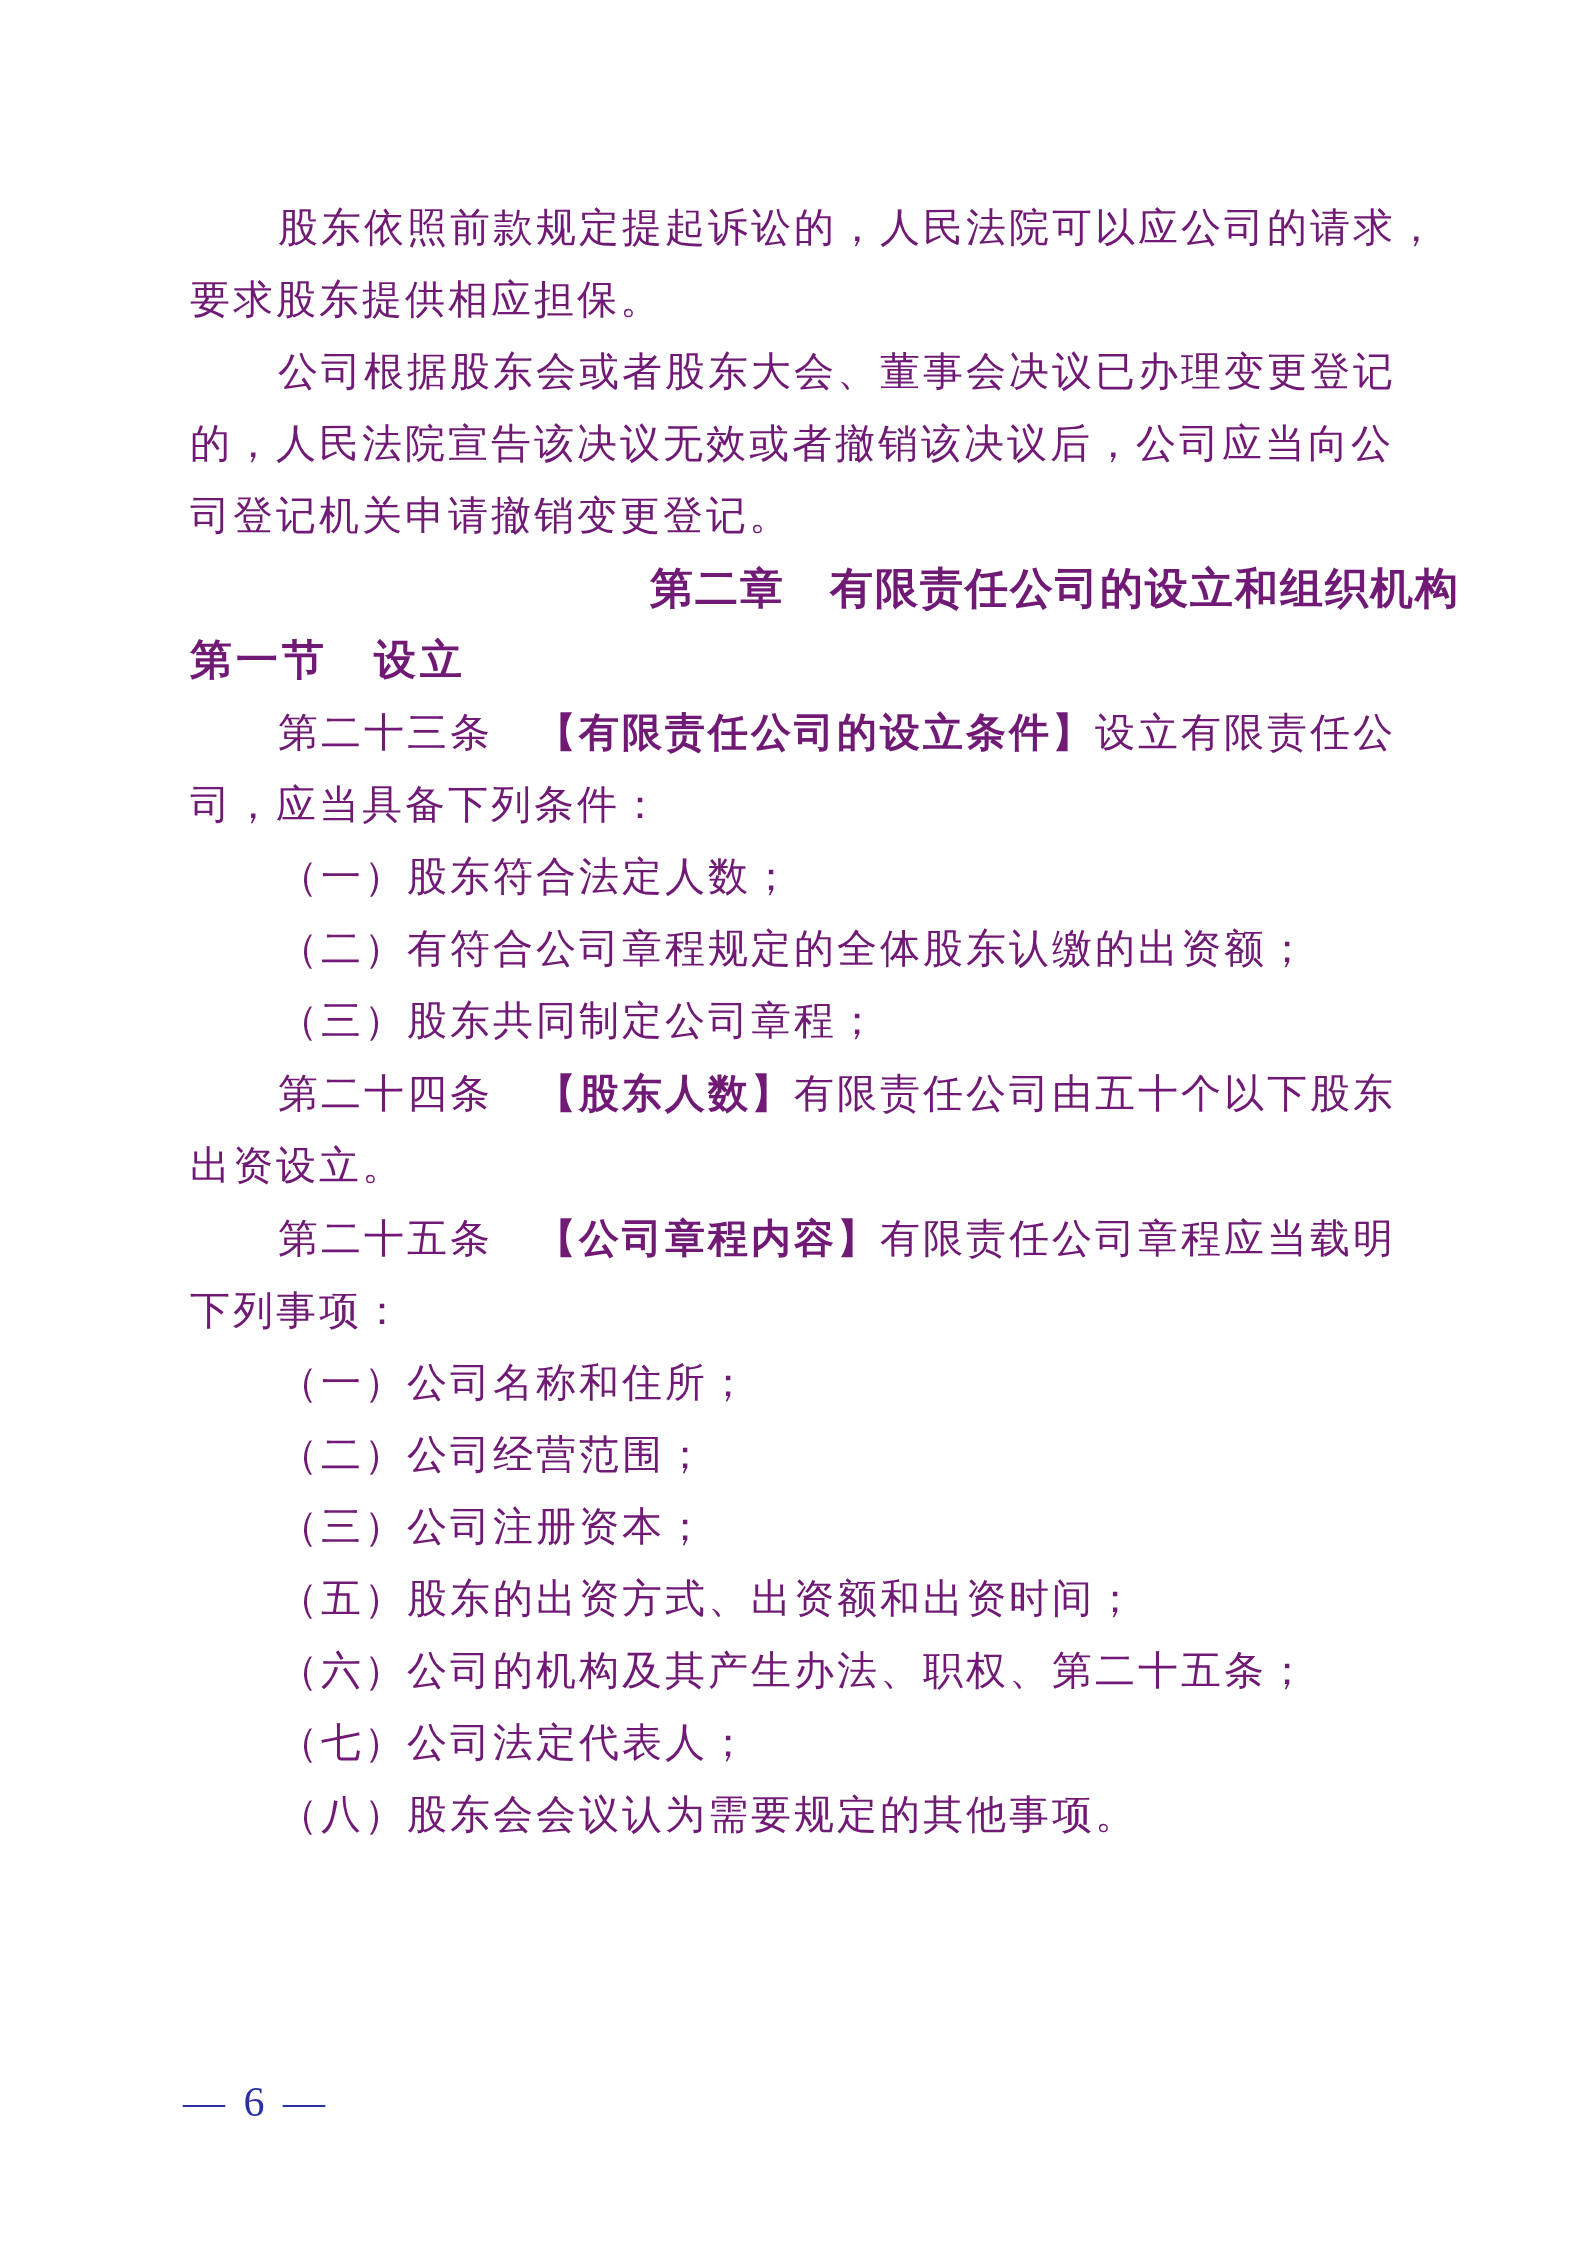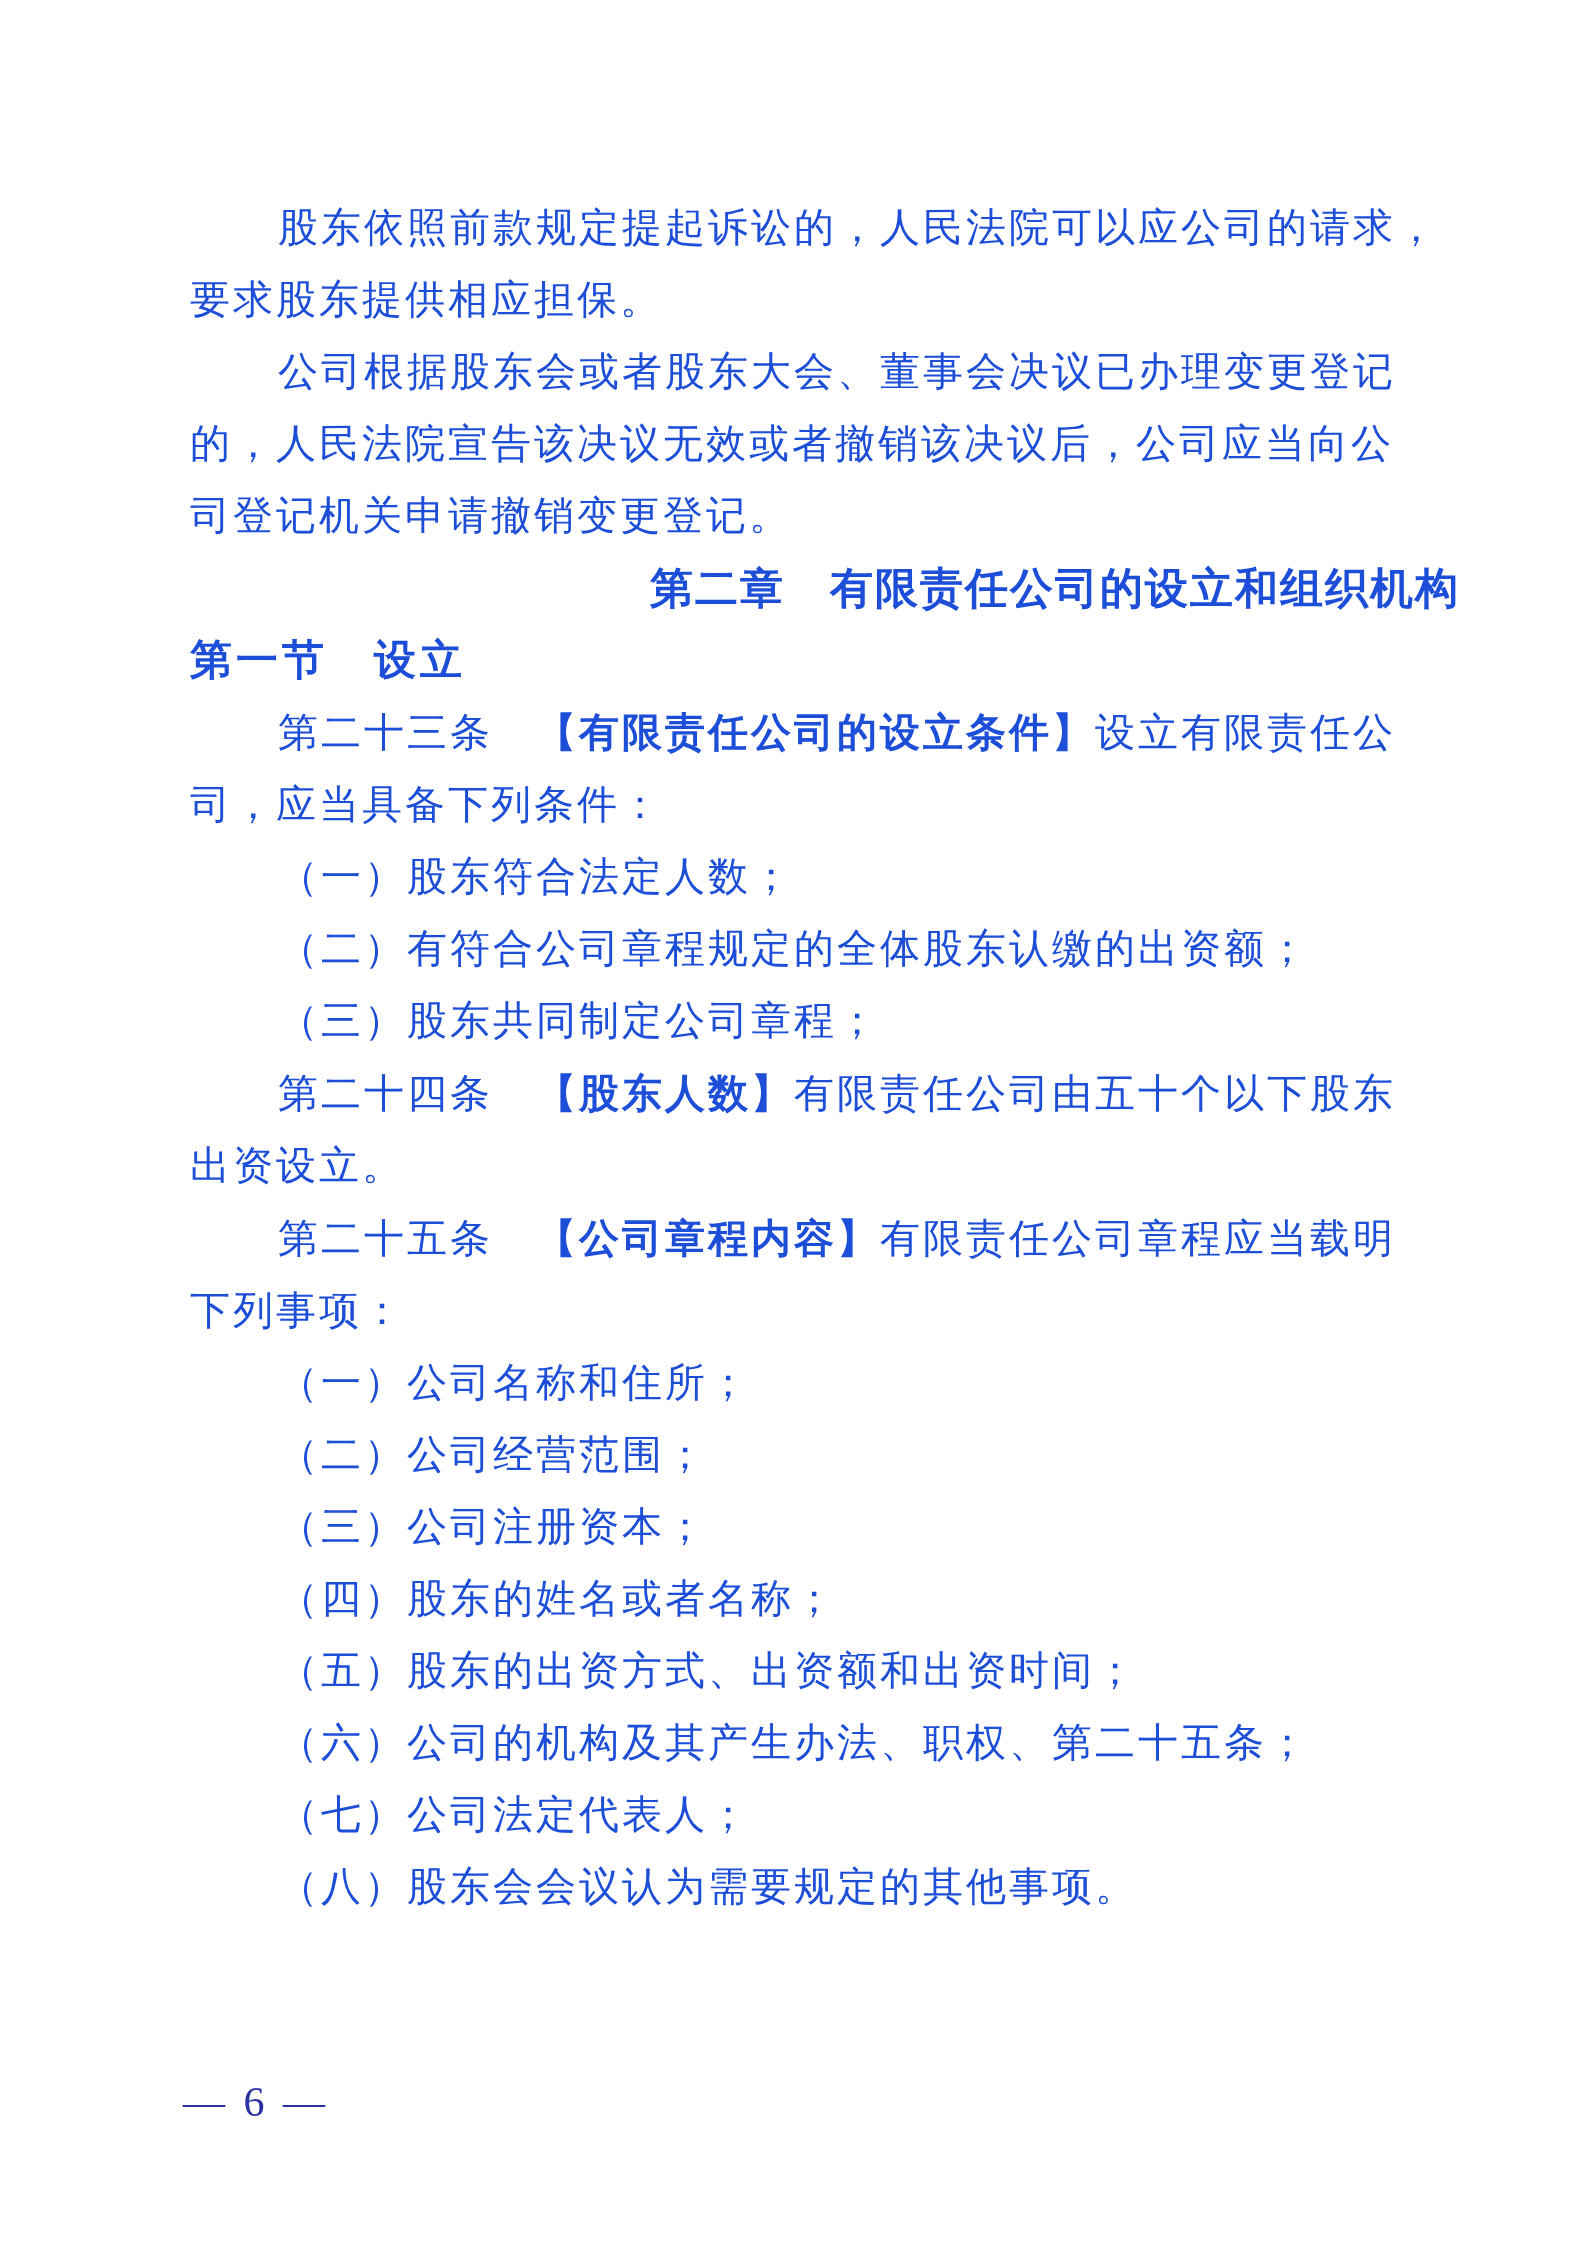--- a/index.html
+++ b/index.html
@@ -22,21 +22,21 @@
     width: 1270px;
   }
   .content p {
     margin: 0;
     font-size: 40px;
     line-height: 72px;
     letter-spacing: 3px;
     text-indent: 88px;
     white-space: pre-line;
     text-align: left;
-    color: #1d4ed8;
+    color: #701a75;
   }
   
   .content p.h1 {
     text-indent: 0;
     text-align: right;
     font-family: "Liberation Sans", "DejaVu Sans", sans-serif;
     font-weight: 700;
     font-size: 43px;
     letter-spacing: 2px;
   }
@@ -81,21 +81,20 @@
       <p class="p"><span>（一）股东符合法定人数；</span></p>
       <p class="p"><span>（二）有符合公司章程规定的全体股东认缴的出资额；</span></p>
       <p class="p"><span>（三）股东共同制定公司章程；</span></p>
       <p class="p"><span>第二十四条　</span><span class="bd">【股东人数】</span><span>有限责任公司由五十个以下股东
 出资设立。</span></p>
       <p class="p"><span>第二十五条　</span><span class="bd">【公司章程内容】</span><span>有限责任公司章程应当载明
 下列事项：</span></p>
       <p class="p"><span>（一）公司名称和住所；</span></p>
       <p class="p"><span>（二）公司经营范围；</span></p>
       <p class="p"><span>（三）公司注册资本；</span></p>
-      <p class="p"><span>（四）股东的姓名或者名称；</span></p>
       <p class="p"><span>（五）股东的出资方式、出资额和出资时间；</span></p>
       <p class="p"><span>（六）公司的机构及其产生办法、职权、第二十五条；</span></p>
       <p class="p"><span>（七）公司法定代表人；</span></p>
       <p class="p"><span>（八）股东会会议认为需要规定的其他事项。</span></p>
     </main>
   <div class="footer">
     <span>— 6 —</span>
   </div>
 </div>
 

